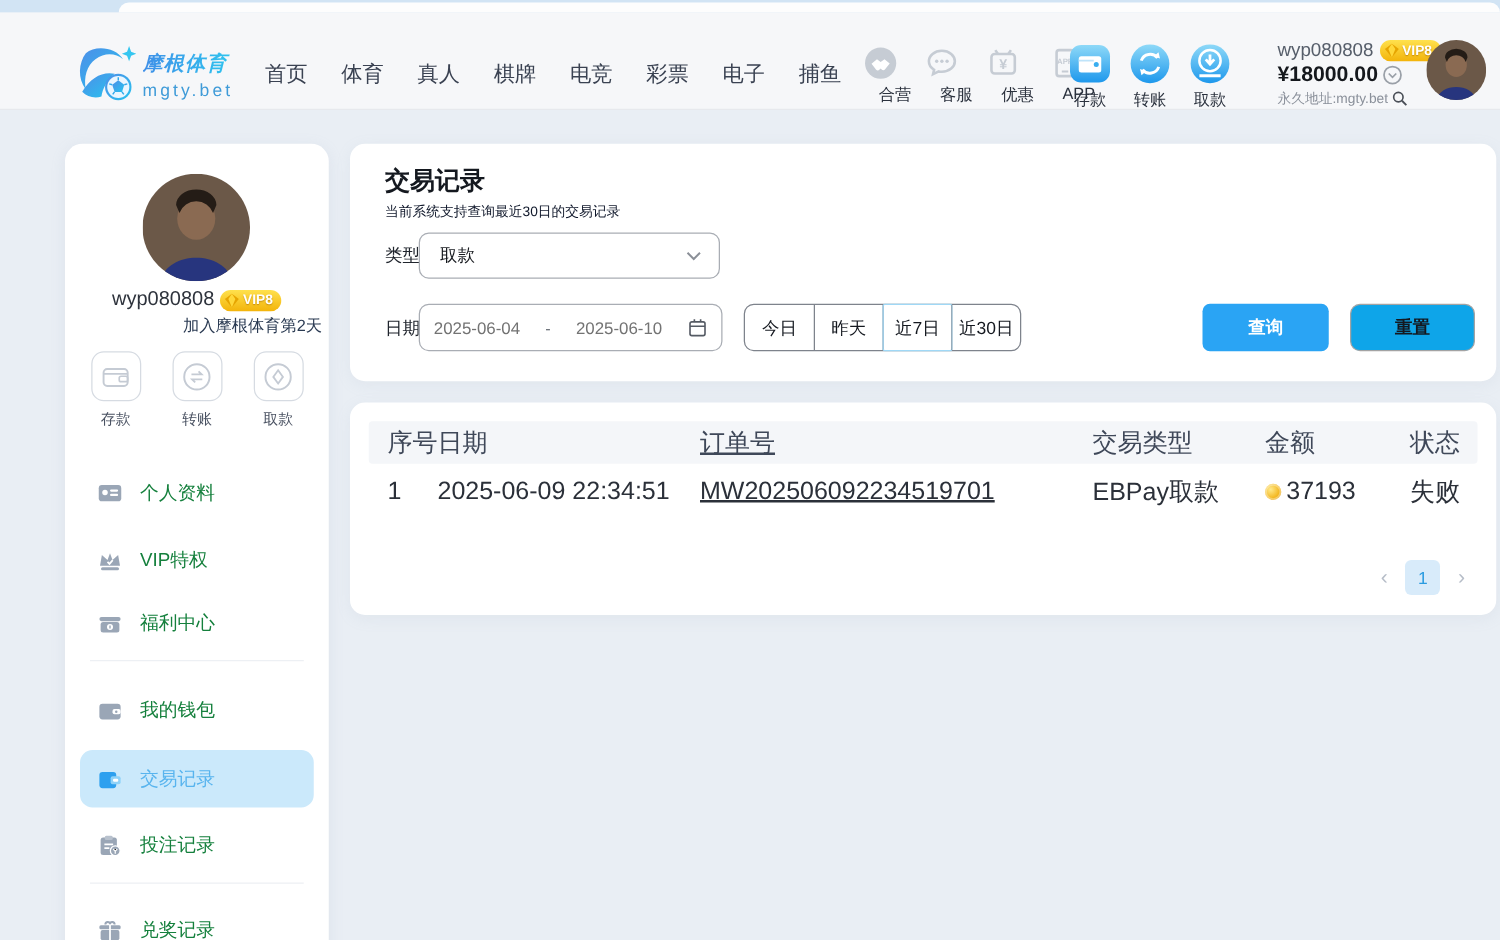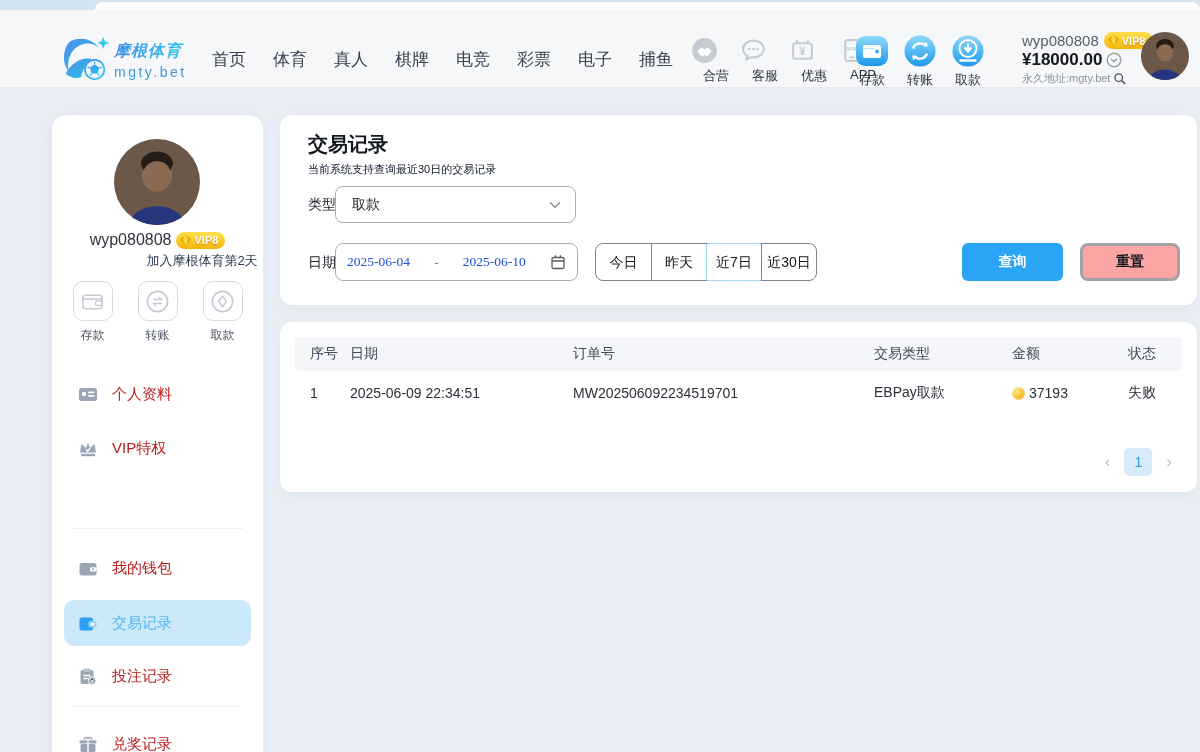--- a/index.html
+++ b/index.html
@@ -52,65 +52,65 @@
   .sb-user-line { position:absolute; left:0; top:116px; width:211px; display:flex; justify-content:center; align-items:center; gap:5px; }
   .sb-user-name { font-size:16px; color:#2e333c; }
   .sb-joined { position:absolute; left:16px; top:137px; width:174px; text-align:center; font-size:13px; color:#2a3a52;margin-left:47px; }
   .sb-shortcuts { position:absolute; left:0; top:166px; width:211px; display:flex; justify-content:center; gap:21px; }
   .sc-item { width:44px; text-align:center; cursor:pointer; }
   .sc-box { width:40px; height:40px; margin:0 auto; border:1px solid #d6dbe2; border-radius:10px;
     display:flex; align-items:center; justify-content:center; background:#fff; }
   .sc-label { font-size:12px; color:#4a5262; margin-top:6px; }
 
   .menu-item { position:absolute; left:12px; width:187px; height:38px; display:flex; align-items:center;
-    padding-left:14px; gap:14px; border-radius:10px; font-size:15px; color:#b91c1c; cursor:pointer; }
+    padding-left:14px; gap:14px; border-radius:10px; font-size:15px; color:#15803d; cursor:pointer; }
   .menu-item svg { flex:0 0 auto; }
   .menu-item.active { height:46px; background:#cbe9fb; color:#58b4ee; }
   .sb-divider { position:absolute; left:20px; width:171px; height:1px; background:#edf0f4; }
 
   
   .filter-card { position:absolute; left:280px; top:115px; width:917px; height:190px; background:#fff; border-radius:12px;
     box-shadow:0 3px 12px rgba(150,165,190,.10); }
   .page-title { position:absolute; left:28px; top:16px; font-size:20px; font-weight:bold; color:#14181f; }
   .page-subtitle { position:absolute; left:28px; top:47px; font-size:11px; color:#0f172a; }
   .f-label { position:absolute; font-size:14px; color:#20252d; }
   .type-label { left:28px; top:81px; }
   .type-select { position:absolute; left:55px; top:71px; width:241px; height:37px; border:1px solid #a9adb4; border-radius:8px;
     background:#fff; display:flex; align-items:center; padding:0 14px 0 16px; cursor:pointer; }
   .type-value { font-size:14px; color:#15181d; flex:1; }
   .date-label { left:28px; top:139px; }
   .date-input { position:absolute; left:55px; top:128px; width:243px; height:38px; border:1px solid #a9adb4; border-radius:8px;
     background:#fff; display:flex; align-items:center; justify-content:space-between; padding:0 11px; cursor:text; }
-  .date-text { font-size:13.5px; color:#1d4ed8;font-family:Liberation Serif, serif; }
+  .date-text { font-size:13.5px; color:#737373; }
   .date-sep { font-size:13px; color:#6a7078; }
 
   .qr-group { position:absolute; left:315px; top:128px; height:38px; display:flex; border:1px solid #7e838c; border-radius:8px;
     overflow:visible; background:#fff; }
   .qr-btn { width:55px; height:36px; line-height:36px; text-align:center; font-size:14px; color:#14181f;
     border-left:1px solid #7e838c; cursor:pointer; position:relative; }
   .qr-btn:first-child { border-left:none; border-radius:7px 0 0 7px; }
   .qr-btn:last-child { border-radius:0 7px 7px 0; }
   .qr-btn.active::after { content:''; position:absolute; top:-1px; left:-1px; right:-1px; bottom:-1px;
     border:1px solid #9fd8f6; border-radius:2px; pointer-events:none; }
 
   .btn-search { position:absolute; left:682px; top:128px; width:101px; height:38px; background:#2aa4f4; border:none;
     border-radius:6px; color:#fff; font-size:14px; font-weight:bold; cursor:pointer;
     font-family:"Liberation Sans","DejaVu Sans",sans-serif; }
-  .btn-reset { position:absolute; left:800px; top:128px; width:100px; height:38px; background:#fca5a5;
-    border:3px solid #a3a3a3; border-radius:8px; color:#14181f; font-size:14px; font-weight:bold; cursor:pointer;
+  .btn-reset { position:absolute; left:800px; top:128px; width:100px; height:38px; background:#0ea5e9;
+    border:1px solid #a3a3a3; border-radius:8px; color:#14181f; font-size:14px; font-weight:bold; cursor:pointer;
     font-family:"Liberation Sans","DejaVu Sans",sans-serif; }
 
   .table-card { position:absolute; left:280px; top:322px; width:917px; height:170px; background:#fff; border-radius:12px;
     box-shadow:0 3px 12px rgba(150,165,190,.10); }
   .t-head { position:absolute; left:15px; top:15px; width:887px; height:34px; background:#f4f6f9; border-radius:3px; }
   .t-row { position:absolute; left:15px; top:49px; width:887px; height:44px; }
-  .t-cell { position:absolute; top:0; height:100%; display:flex; align-items:center; font-size:14px; }
+  .t-cell { position:absolute; top:0; height:100%; display:flex; align-items:center; font-size:20px; }
   .t-head .t-cell { color:#3f4859; }
   .t-row .t-cell { color:#2b3039; }
-  .c-index { left:15px; } .c-date { left:55px; } .c-order { left:278px; }
+  .c-index { left:15px; } .c-date { left:55px; } .c-order { left:265px;text-decoration:underline; }
   .c-type { left:579px;text-align:right; } .c-amount { left:717px; } .c-status { left:833px; }
   .coin { display:inline-block; width:13px; height:13px; border-radius:50%; margin-right:4px;
     background:radial-gradient(circle at 35% 35%, #ffe98a, #f3b61f 60%, #d89410);
     box-shadow:inset 0 0 0 1.5px rgba(255,255,255,.35); }
 
   .pagination { position:absolute; right:25px; top:126px; display:flex; align-items:center; gap:14px; }
   .pg-arrow { font-size:17px; color:#b6bdc8; cursor:pointer; line-height:28px; }
   .pg-current { width:28px; height:28px; background:#d8ebfa; border-radius:5px; color:#2a9be0;
     font-size:14px; display:flex; align-items:center; justify-content:center; cursor:pointer; }
 </style>
@@ -331,20 +331,29 @@
 
     <div class="menu-item" style="top:314px">
       <svg width="20" height="19" viewBox="0 0 20 19">
         <path d="M2 13.5 L3.5 5 L8 9 L10 3.5 L12 9 L16.5 5 L18 13.5 Z" fill="#9aa6b6"></path>
         <rect x="2.8" y="14.8" width="14.4" height="2.4" rx="1.2" fill="#9aa6b6"></rect>
         <path d="M8 10.5 l1.6 1.6 2.6-3" stroke="#fff" stroke-width="1.4" fill="none"></path>
       </svg>
       <span>VIP特权</span>
     </div>
 
+    <div class="menu-item" style="top:364px">
+      <svg width="20" height="19" viewBox="0 0 20 19">
+        <rect x="1.5" y="4.5" width="17" height="3.4" rx="1.7" fill="#9aa6b6"></rect>
+        <rect x="2.5" y="8.6" width="15" height="8.4" rx="2" fill="#9aa6b6"></rect>
+        <circle cx="10" cy="12.5" r="2.4" fill="#fff"></circle>
+        <path d="M10 11.3 v2.4" stroke="#9aa6b6" stroke-width="1.1"></path>
+      </svg>
+      <span>福利中心</span>
+    </div>
 
     <div class="sb-divider" style="top:413px"></div>
 
     <div class="menu-item" style="top:434px">
       <svg width="20" height="19" viewBox="0 0 20 19">
         <rect x="1.5" y="4" width="17" height="12.5" rx="2.5" fill="#9aa6b6"></rect>
         <rect x="12" y="8.2" width="6.5" height="4.2" rx="1.6" fill="#fff"></rect>
         <circle cx="15" cy="10.3" r="1" fill="#9aa6b6"></circle>
       </svg>
       <span>我的钱包</span>

